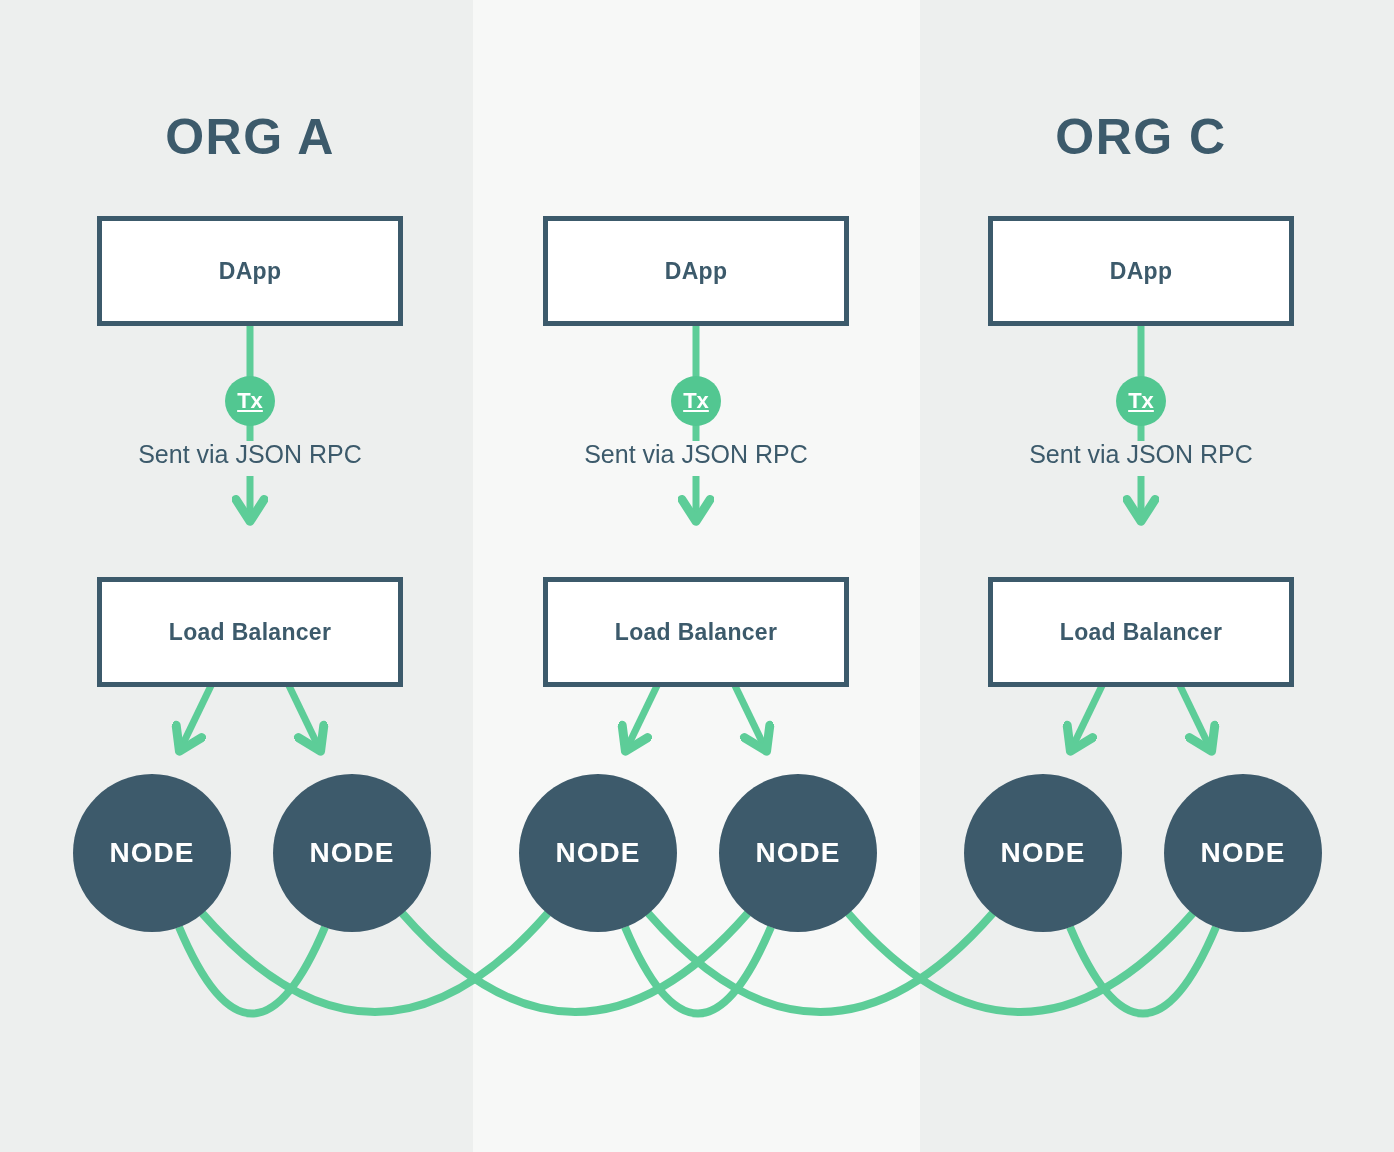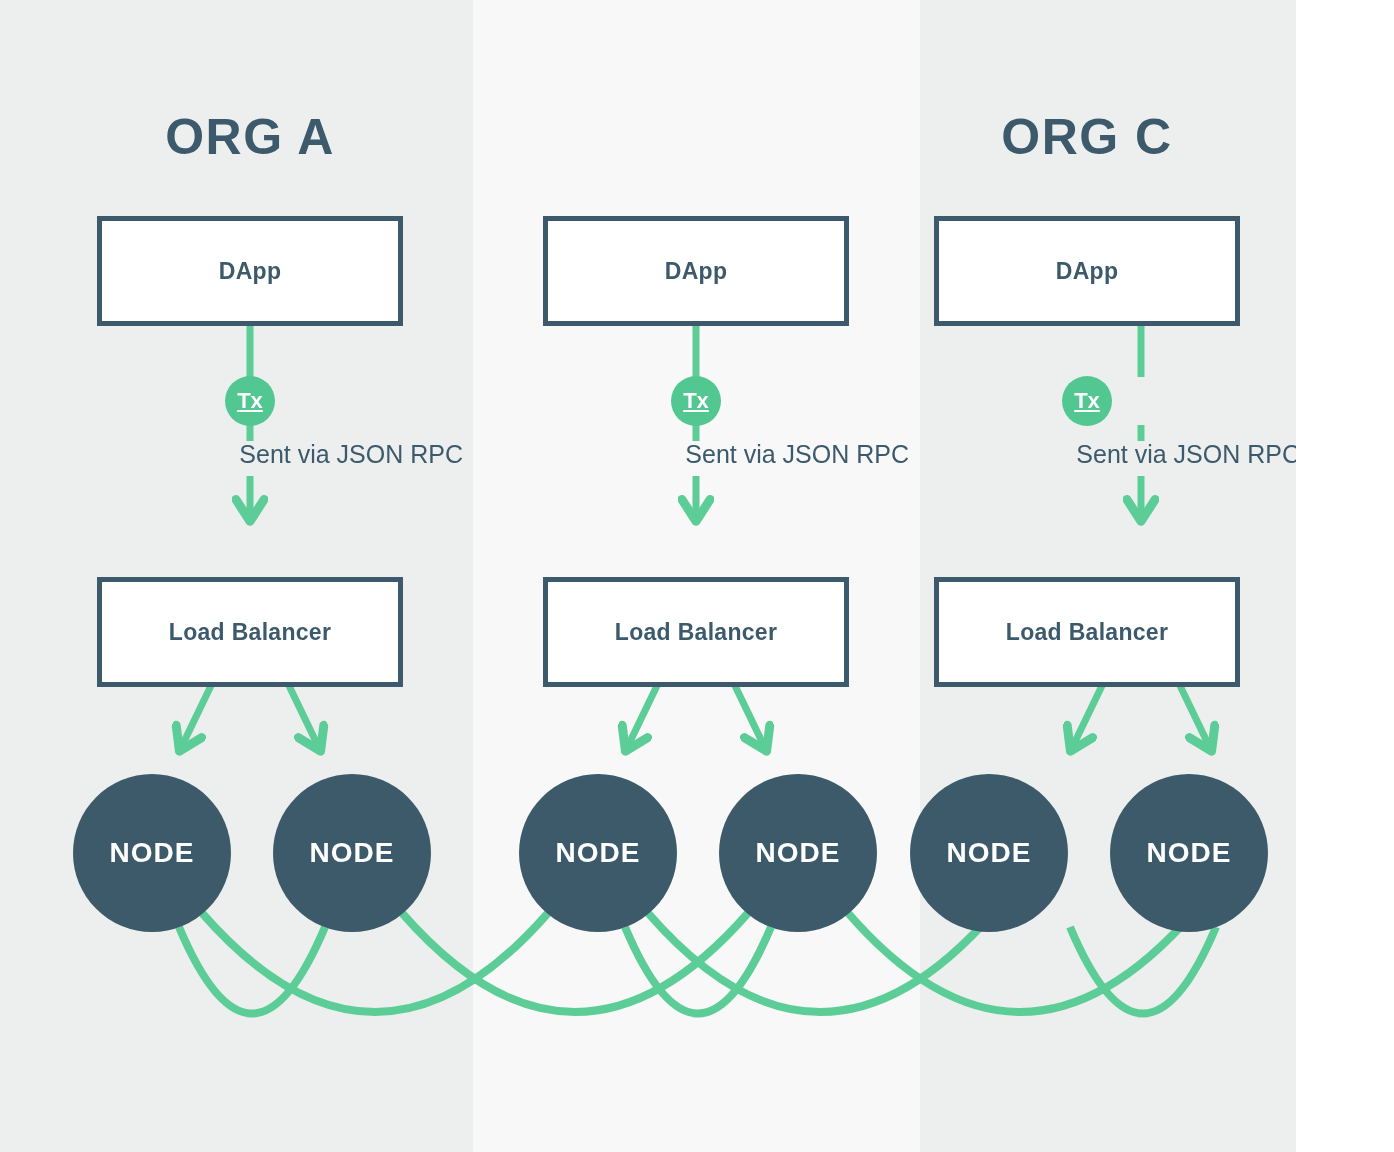--- a/index.html
+++ b/index.html
@@ -9,55 +9,55 @@
     --green:#5dcd98;
     --tx-fill:#52c791;
     --box-fill:#ffffff;
     --node-fill:#3d5a6b;
     --node-text:#ffffff;
   }
   *{margin:0;padding:0;box-sizing:border-box;}
   html,body{background:#fff;}
   body{font-family:"Liberation Sans","DejaVu Sans",sans-serif;}
   .canvas{
-    position:relative;width:1296px;height:1152px;overflow:hidden;
+    position:relative;width:1394px;height:1152px;overflow:hidden;
     background:var(--background-outer);
   }
   .band{position:absolute;top:0;height:1152px;}
   .band-left{left:0;width:473px;background:var(--background-outer);}
   .band-middle{left:473px;width:447px;background:var(--background-middle);}
   .band-right{left:920px;width:474px;background:var(--background-outer);}
   svg.wires{position:absolute;left:0;top:0;z-index:2;}
   .wire{stroke:var(--green);fill:none;}
   .wire-thin{stroke-width:7px;}
   .wire-arc{stroke-width:8px;}
   .arrowhead-glyph{stroke:var(--green);fill:none;stroke-width:7px;stroke-linecap:round;stroke-linejoin:round;}
   .org-col{position:absolute;top:0;width:306px;height:1152px;z-index:3;}
   .col-a{left:97px;}
   .col-b{left:543px;}
-  .col-c{left:934px;}
+  .col-c{left:988px;}
   .org-title{
     position:absolute;top:108px;left:0;width:306px;text-align:center;
     font-size:50px;font-weight:bold;letter-spacing:1.5px;color:var(--ink);
   }
   .box{
     position:absolute;left:0;width:306px;height:110px;
     background:var(--box-fill);border:5px solid var(--ink);
     display:flex;align-items:center;justify-content:center;
   }
   .box-dapp{top:216px;}
   .box-lb{top:553px;margin-top:24px;}
   .box-label{font-size:23px;font-weight:bold;color:var(--ink);letter-spacing:0.3px;}
   .tx-badge{
     position:absolute;left:128px;top:376px;width:50px;height:50px;border-radius:50%;
     background:var(--tx-fill);display:flex;align-items:center;justify-content:center;
   }
   .tx-label{color:#ffffff;font-size:22px;font-weight:bold;text-decoration:underline;}
   .rpc-caption{
-    position:absolute;top:440px;left:-60px;width:426px;text-align:right;
+    position:absolute;top:440px;left:-60px;width:426px;text-align:center;
     font-size:25px;color:var(--ink);
   }
   .node{
     position:absolute;top:774px;width:158px;height:158px;border-radius:50%;
     background:var(--node-fill);display:flex;align-items:center;justify-content:center;
   }
   .node-left{left:-24px;}
   .node-right{left:176px;}
   .node-label{color:var(--node-text);font-size:28px;font-weight:bold;letter-spacing:1px;}
 </style>

